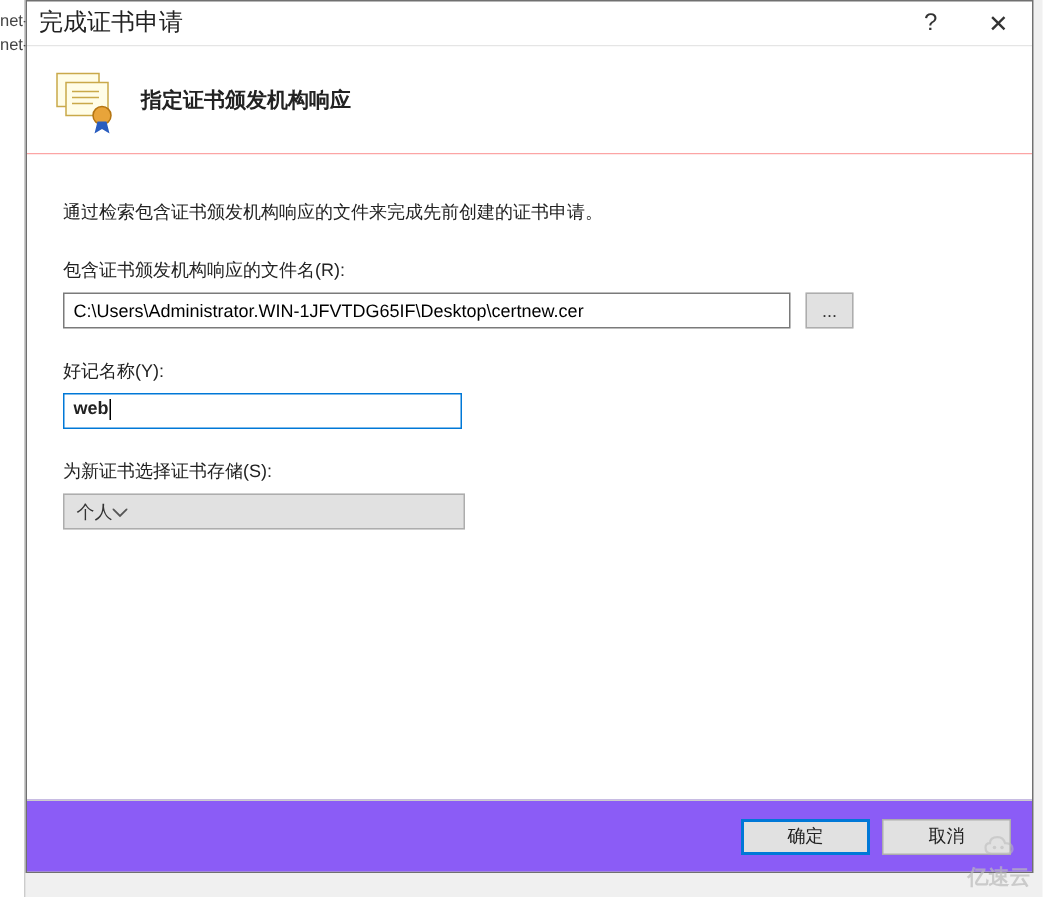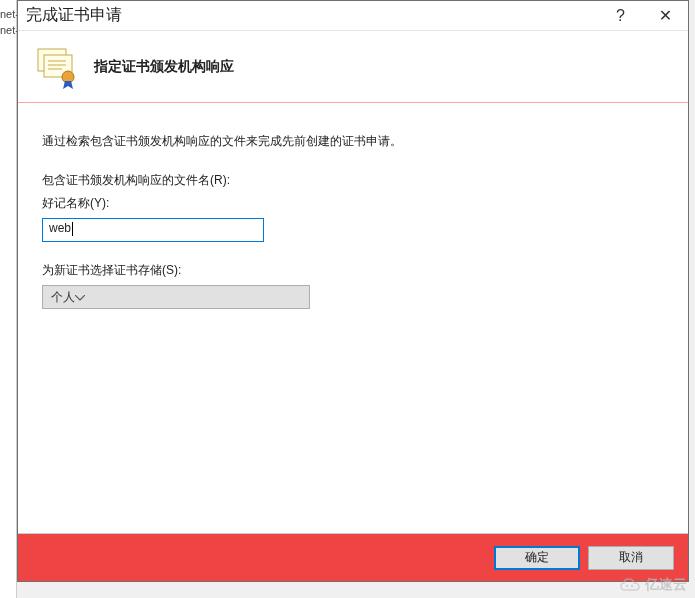--- a/index.html
+++ b/index.html
@@ -47,42 +47,42 @@
     .text-input {
       height: 24px;
       border: 1px solid #7a7a7a;
       padding: 2px 6px;
       font-size: 12px;
       background: #fff;
       outline: none;
     }
     .text-input.blue { border: 1px solid #0078d7; }
     .path-input { width: 485px; }
-    .name-input { width: 222px; }
+    .name-input { width: 266px; font-weight: bold; }
     .browse-btn {
       width: 32px; height: 24px;
       border: 1px solid #adadad;
       background: #e1e1e1;
       font-size: 12px;
       display: flex; align-items: center; justify-content: center;
       color: #333;
     }
     .select {
       width: 268px; height: 24px;
       border: 1px solid #adadad;
       background: #e1e1e1;
       display: flex; align-items: center; justify-content: flex-start;
       padding: 0 8px;
       font-size: 12px;
       color: #333;
     }
     .footer {
       height: 48px;
       border-top: 1px solid #cccccc;
-      background: #ef4444;
+      background: #8b5cf6;
       display: flex; align-items: center; justify-content: flex-end;
       padding-right: 14px; gap: 8px;
     }
     .btn {
       width: 86px; height: 24px;
       border: 1px solid #adadad;
       background: #e1e1e1;
       font-size: 12px;
       display: flex; align-items: center; justify-content: center;
       color: #222;
@@ -95,20 +95,21 @@
       vertical-align: middle;
       margin-left: 1px;
     }
     .watermark {
       position: absolute;
       right: 8px; bottom: 4px;
       font-size: 14px; color: #bbb;
       display: flex; align-items: center; gap: 4px;
       font-weight: bold;
       opacity: 0.7;
+      flex-direction: column;
     }
     .watermark svg { opacity: 0.8; }
   </style>
 </head>
 <body>
 
 <div class="bg-left">
   <div>net-</div>
   <div>net-</div>
 </div>
@@ -137,20 +138,26 @@
         <path d="M33 38 L31 46 L36 43 L41 46 L39 38" fill="#2a5dbf"></path>
       </svg>
     </div>
     <div class="header-title">指定证书颁发机构响应</div>
   </div>
 
   <div class="body">
     <div class="desc">通过检索包含证书颁发机构响应的文件来完成先前创建的证书申请。</div>
 
     <div class="label">包含证书颁发机构响应的文件名(R):</div>
+    <div class="field-row">
+      <input class="text-input path-input" value="C:\Users\Administrator.WIN-1JFVTDG65IF\Desktop\certnew.cer" style="">
+      <div class="browse-btn">
+        <span>...</span>
+      </div>
+    </div>
 
     <div class="label">好记名称(Y):</div>
     <div class="field-row">
       <div class="text-input name-input blue">
         <span>web</span><span class="cursor"></span>
       </div>
     </div>
 
     <div class="label">为新证书选择证书存储(S):</div>
     <div class="select">

